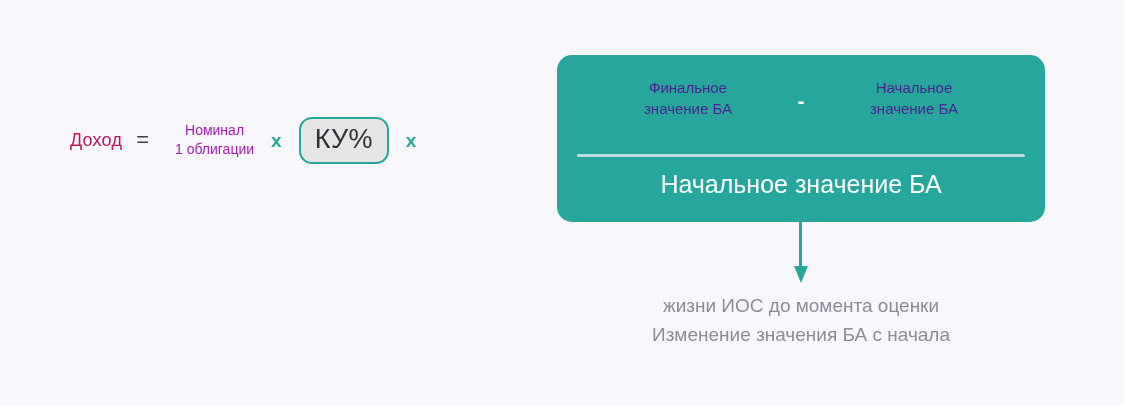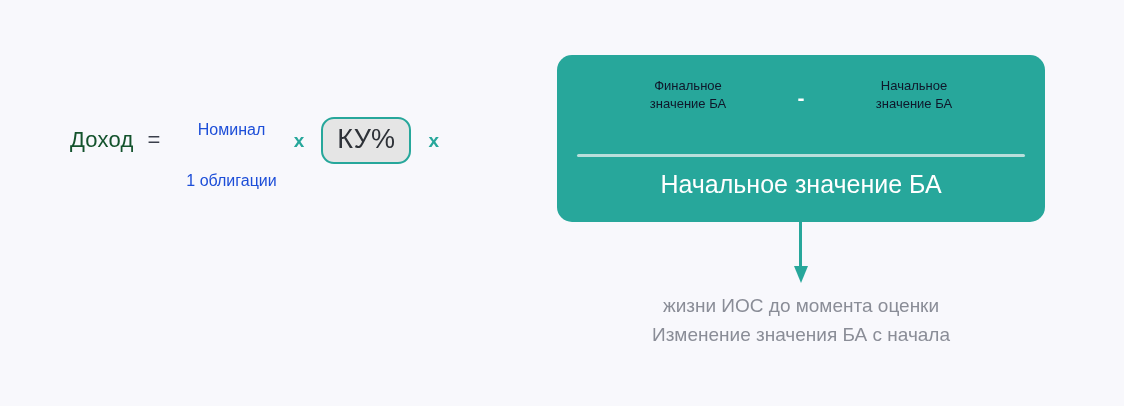--- a/index.html
+++ b/index.html
@@ -25,44 +25,43 @@
   .formula-left {
     position: absolute;
     left: 70px;
     top: 105px;
     display: flex;
     align-items: center;
     height: 70px;
   }
 
   .income-label {
-    font-size: 22px;
-    color: #14532d;
+    font-size: 18px;
+    color: #be185d;
     letter-spacing: 0.2px;
     white-space: nowrap;
   }
 
   .equals-sign {
     font-size: 22px;
     color: #3a3f4b;
     margin-left: 14px;
   }
 
   .nominal-block {
     margin-left: 26px;
     display: flex;
     flex-direction: column;
     align-items: center;
     line-height: 1.34;
   }
   .nominal-block .line {
-    font-size: 16px;
-    color: #1d4ed8;
-    white-space: nowrap;
-    margin-top: 30px;
+    font-size: 14px;
+    color: #a21caf;
+    white-space: nowrap;
   }
 
   .mult {
     color: #27a79b;
     font-size: 19px;
     font-weight: 700;
     margin: 0 17px;
     position: relative;
     top: 1px;
   }
@@ -108,22 +107,22 @@
   }
 
   .num-term {
     display: flex;
     flex-direction: column;
     align-items: center;
     line-height: 1.42;
     width: 190px;
   }
   .num-term .line {
-    color: #0f172a;
-    font-size: 13px;
+    color: #4c1d95;
+    font-size: 15px;
     white-space: nowrap;
   }
 
   .minus-sign {
     color: #ffffff;
     font-size: 21px;
     font-weight: 600;
     width: 36px;
     text-align: center;
     position: relative;

